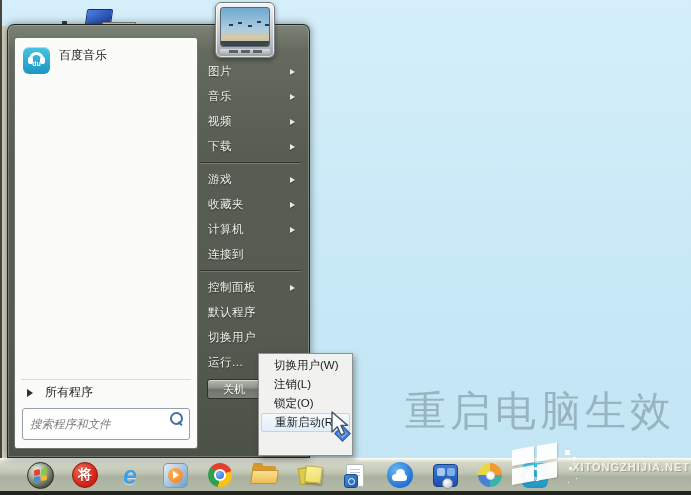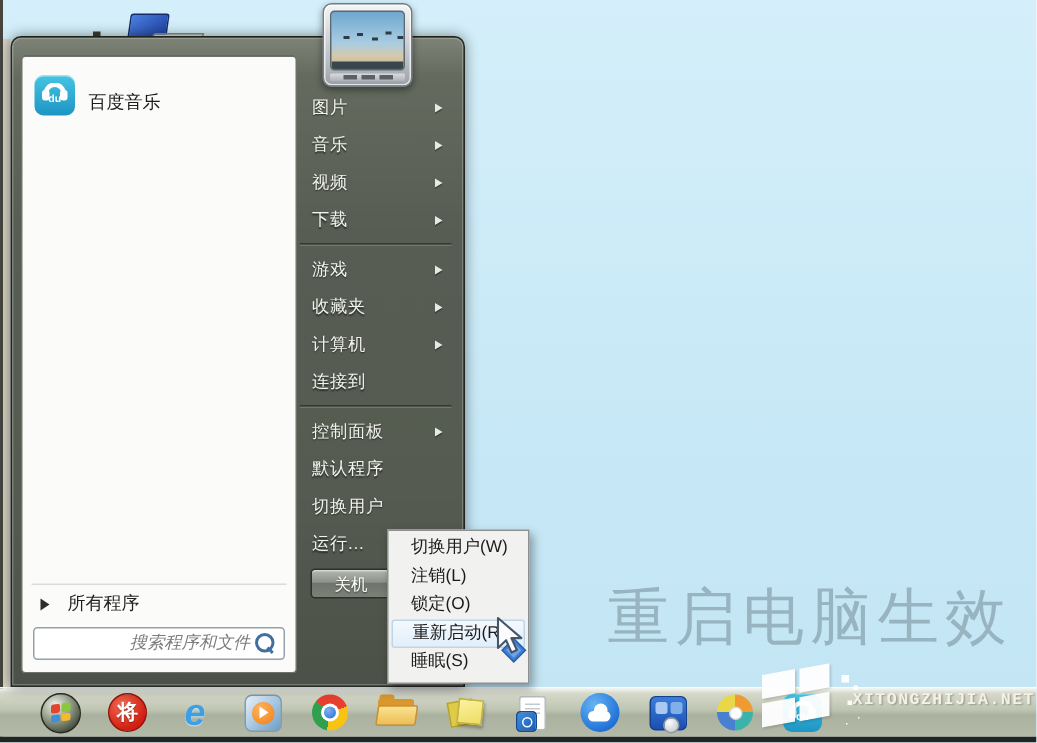--- a/index.html
+++ b/index.html
@@ -38,37 +38,37 @@
     padding:12px 6px 8px 6px;
   }
   .left-panel{
     width:184px;flex:none;
     background:#fbfbfa;
     border:1px solid rgba(35,40,32,.65);
     border-radius:3px;
     box-sizing:border-box;
     display:flex;flex-direction:column;
   }
-  .pinned-item{display:flex;align-items:flex-end;gap:9px;padding:9px 8px 6px 8px;height:30px;}
+  .pinned-item{display:flex;align-items:flex-start;gap:9px;padding:9px 8px 6px 8px;height:30px;}
   .pinned-item .label{font-size:12px;color:#1c1c1c;}
   .bm-icon{position:relative;width:27px;height:27px;flex:none;border-radius:6px;
     background:linear-gradient(180deg,#45c4e2,#1e95c4);box-shadow:inset 0 1px rgba(255,255,255,.5);}
   .bm-icon .band{position:absolute;left:6px;top:5px;width:15px;height:10px;border:3px solid #fff;border-bottom:none;border-radius:9px 9px 0 0;box-sizing:border-box;}
   .bm-icon .earL,.bm-icon .earR{position:absolute;top:10px;width:5px;height:7px;background:#fff;border-radius:2px;}
   .bm-icon .earL{left:5px;} .bm-icon .earR{left:17px;}
   .bm-icon .du{position:absolute;left:0;right:0;top:13px;text-align:center;font-size:7px;color:#fff;font-weight:bold;}
   .lp-spacer{flex:1;}
   .lp-sep{height:1px;background:#d9dcdf;margin:0 6px;}
   .all-programs{display:flex;align-items:center;gap:12px;height:25px;padding-left:12px;font-size:12px;color:#1f1f1f;cursor:default;}
   .ap-tri{width:0;height:0;border-left:6px solid #2d2d2d;border-top:4px solid transparent;border-bottom:4px solid transparent;}
   .search-row{position:relative;padding:3px 7px 8px 7px;}
   .search-input{
-    width:100%;height:22px;box-sizing:border-box;
+    width:100%;height:32px;box-sizing:border-box;
     border:1px solid #96a0aa;border-radius:3px;background:#fff;
-    font-size:11.5px;padding:0 22px 0 7px;outline:none;color:#333;text-align:right;
+    font-size:11.5px;padding:0 22px 0 7px;outline:none;color:#333;
   }
   .search-input::placeholder{font-style:italic;color:#7c7c7c;}
   .mag{position:absolute;right:14px;top:7px;width:9px;height:9px;border:2px solid #416f9e;border-radius:50%;}
   .mag::after{content:"";position:absolute;left:7px;top:7px;width:5px;height:2px;background:#416f9e;transform:rotate(45deg);transform-origin:0 0;}
 
   
   .right-panel{flex:1;display:flex;flex-direction:column;padding-top:22px;box-sizing:border-box;position:relative;}
   .r-row{display:flex;align-items:center;justify-content:space-between;height:25px;flex:none;padding:0 8px 0 10px;cursor:default;}
   .r-label{font-size:11.5px;color:#f3f3ee;text-shadow:0 1px 1px rgba(0,0,0,.55);letter-spacing:.5px;}
   .r-arrow{width:0;height:0;border-left:5px solid #e9e9e4;border-top:3.5px solid transparent;border-bottom:3.5px solid transparent;filter:drop-shadow(0 1px 0 rgba(0,0,0,.4));}
@@ -190,21 +190,21 @@
   .brand-logo{position:relative;width:56px;height:47px;flex:none;opacity:.95;}
   .brand-logo .pane{position:absolute;background:#fff;transform:skewY(-10deg);box-shadow:1px 1px 2px rgba(0,0,0,.18);}
   .brand-logo .p1{left:2px;top:6px;width:22px;height:16px;}
   .brand-logo .p2{left:27px;top:2px;width:20px;height:16px;}
   .brand-logo .p3{left:2px;top:25px;width:22px;height:16px;}
   .brand-logo .p4{left:27px;top:21px;width:20px;height:16px;}
   .brand-logo .px{position:absolute;right:-4px;top:8px;width:5px;height:5px;background:#fff;
     box-shadow:7px 6px 0 -1px #fff,3px 16px 0 -1px #fff,9px 26px 0 -2px #fff,1px 30px 0 -2px #fff;}
   .brand-text{display:flex;flex-direction:column;align-items:flex-start;line-height:1;}
   .brand-name{font-size:27px;font-weight:bold;color:#fdfdfa;letter-spacing:2px;text-shadow:1px 1px 2px rgba(90,90,80,.45);}
-  .brand-url{font-size:11px;font-weight:bold;color:#f4f1e6;letter-spacing:1px;margin-top:3px;text-shadow:1px 1px 1px rgba(90,90,80,.4);font-family:Liberation Mono, monospace;}
+  .brand-url{font-size:11px;font-weight:bold;color:#f4f1e6;letter-spacing:1px;margin-top:3px;text-shadow:1px 1px 1px rgba(90,90,80,.4);font-family:Liberation Sans, sans-serif;}
 </style>
 </head>
 <body>
 
 <div>
   <div class="edge-dark"></div>
   <div class="edge-beige"></div>
 
   <div class="mini-pc">
     <span class="dot"></span>
@@ -304,21 +304,20 @@
         <i></i>
         <i></i>
       </div>
   </div>
 
   <div class="submenu">
     <div class="sm-item">切换用户(W)</div>
     <div class="sm-item">注销(L)</div>
     <div class="sm-item">锁定(O)</div>
     <div class="sm-item hl">重新启动(R)</div>
-    <div class="sm-item">睡眠(S)</div>
   </div>
 
   <svg class="cursor" width="30" height="34" viewBox="0 0 30 34">
     <rect x="8" y="17" width="11" height="11" fill="#3e7fd8" stroke="#2a5faa" stroke-width="1" transform="rotate(45 13.5 22.5)"></rect>
     <rect x="10" y="19" width="7" height="7" fill="#6ea4e8" transform="rotate(45 13.5 22.5)"></rect>
     <polygon points="3,1 3,21 8.4,15.8 12,24 15.6,22.3 11.9,14.4 18.6,14.4" fill="#fdfdfd" stroke="#46566a" stroke-width="1.4" stroke-linejoin="round"></polygon>
   </svg>
 
   <div class="taskbar">
     <div class="tb-icon">

